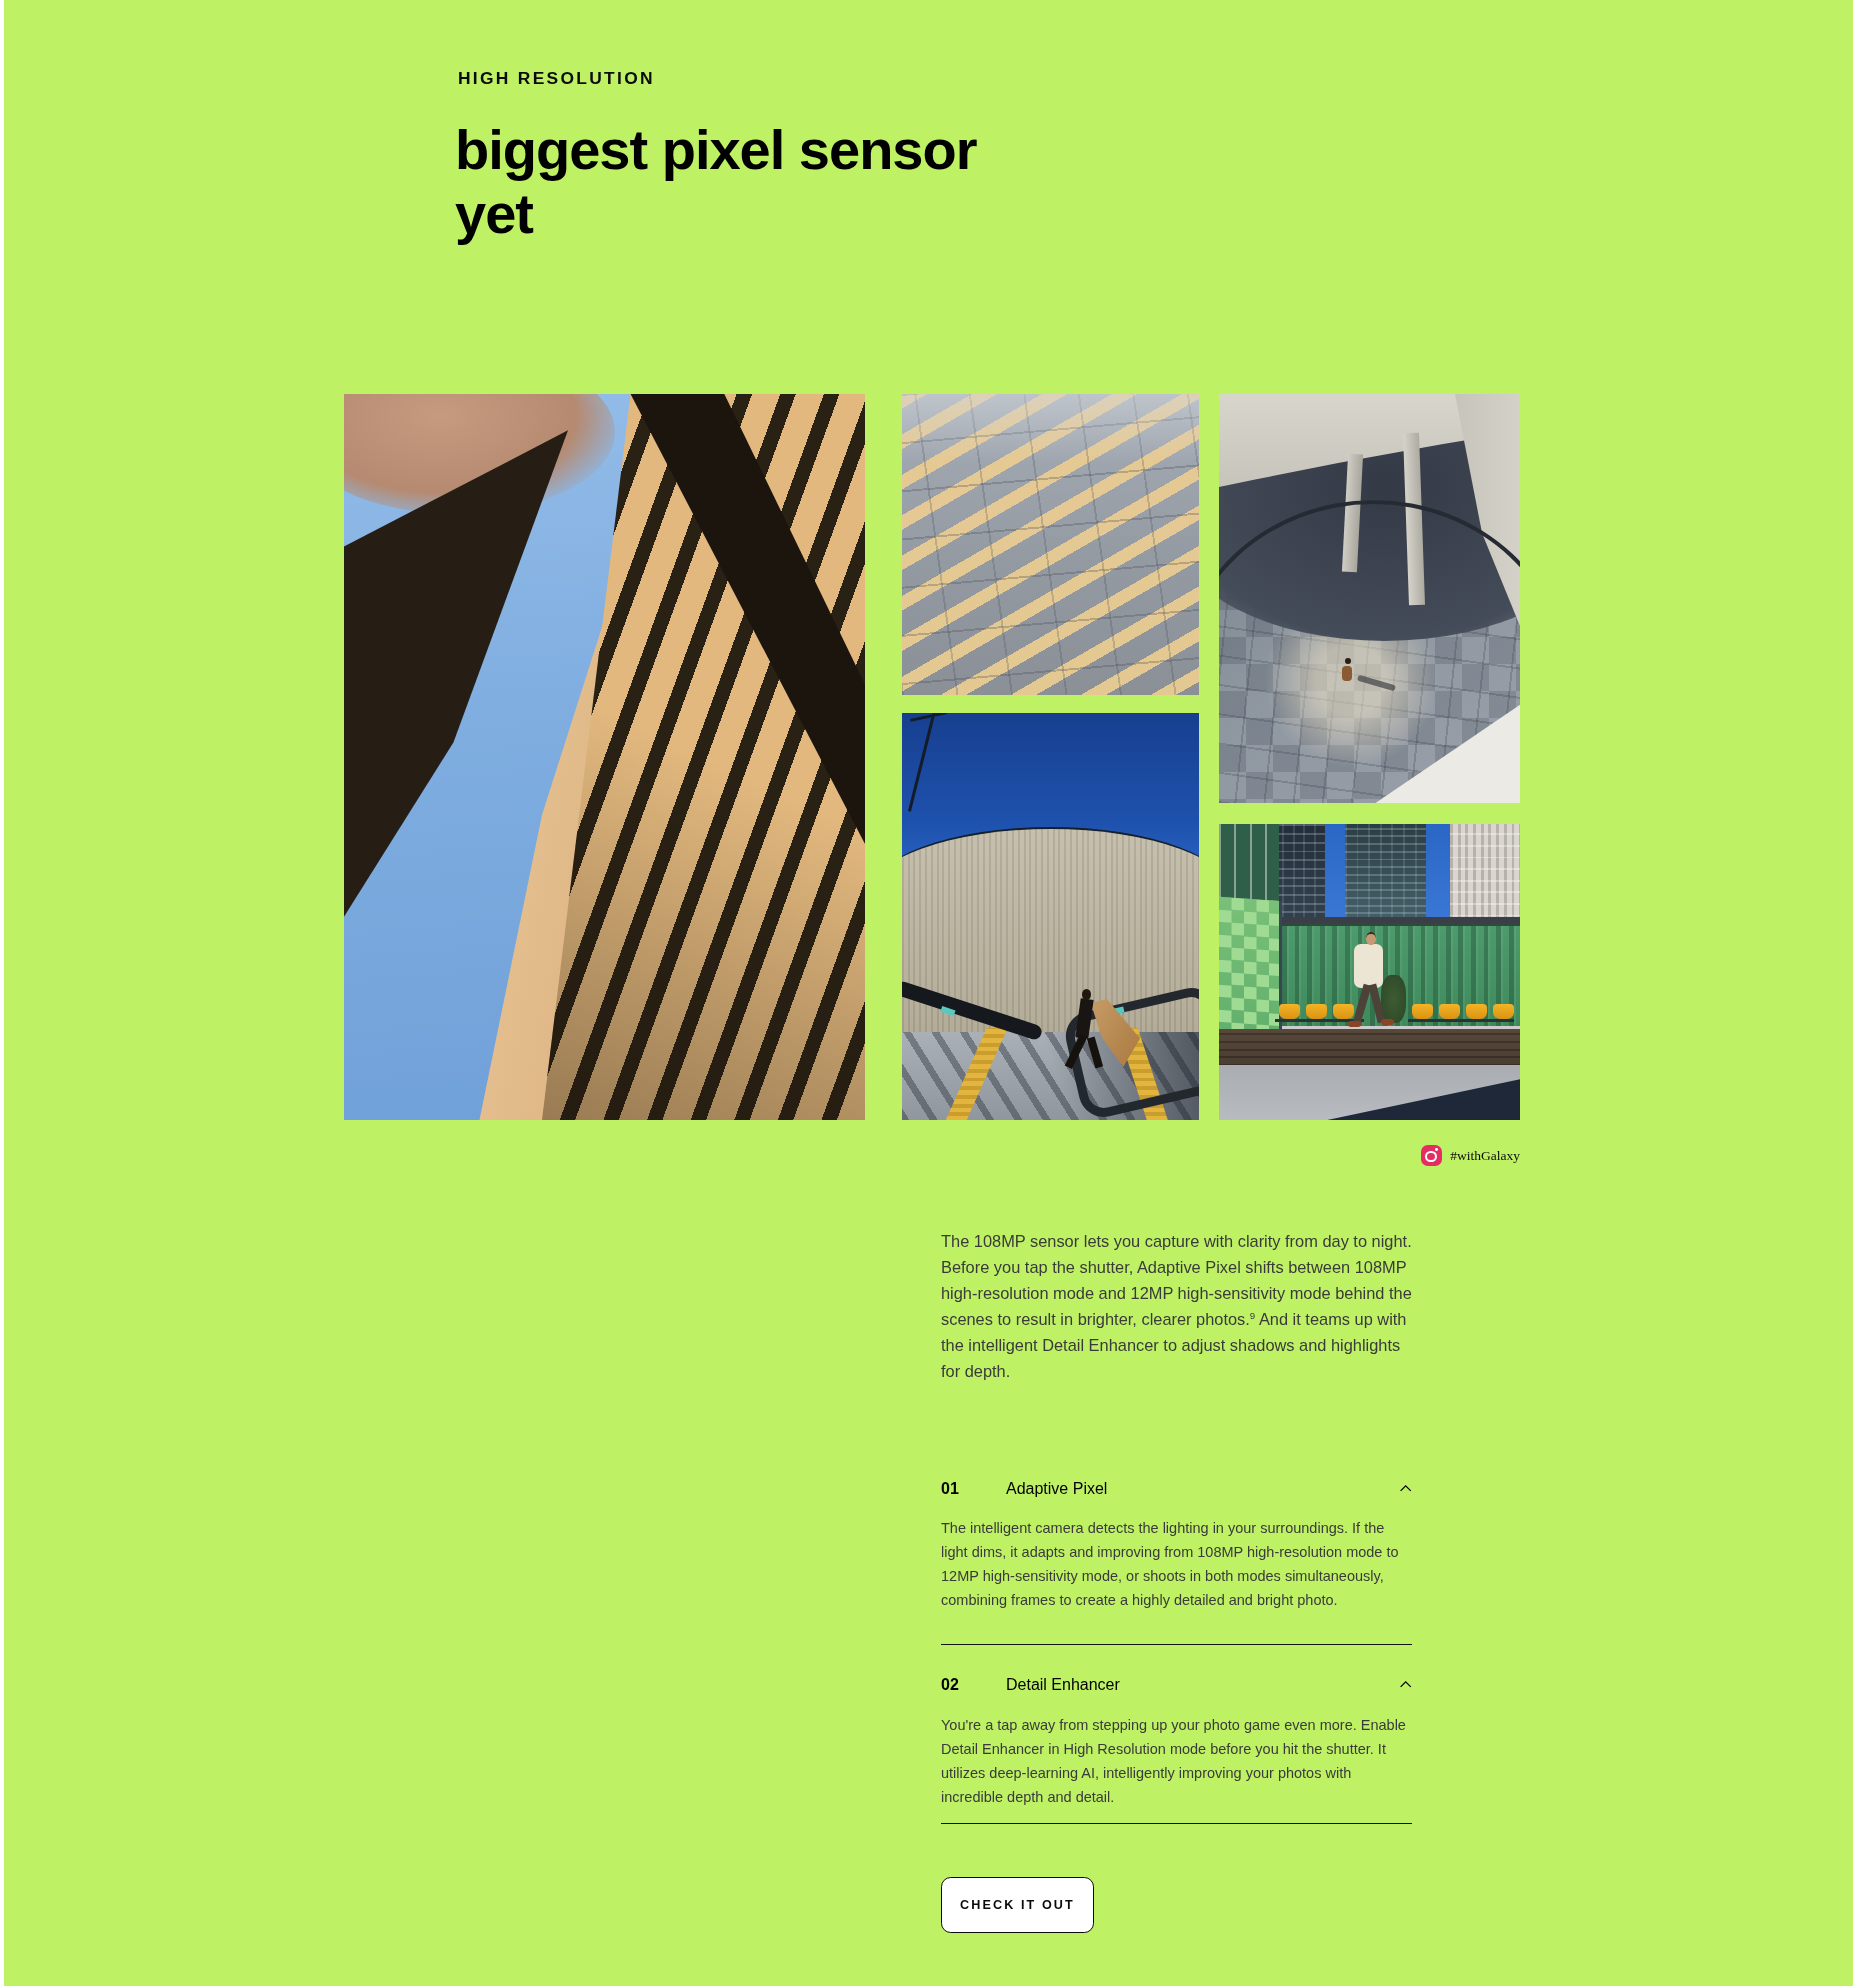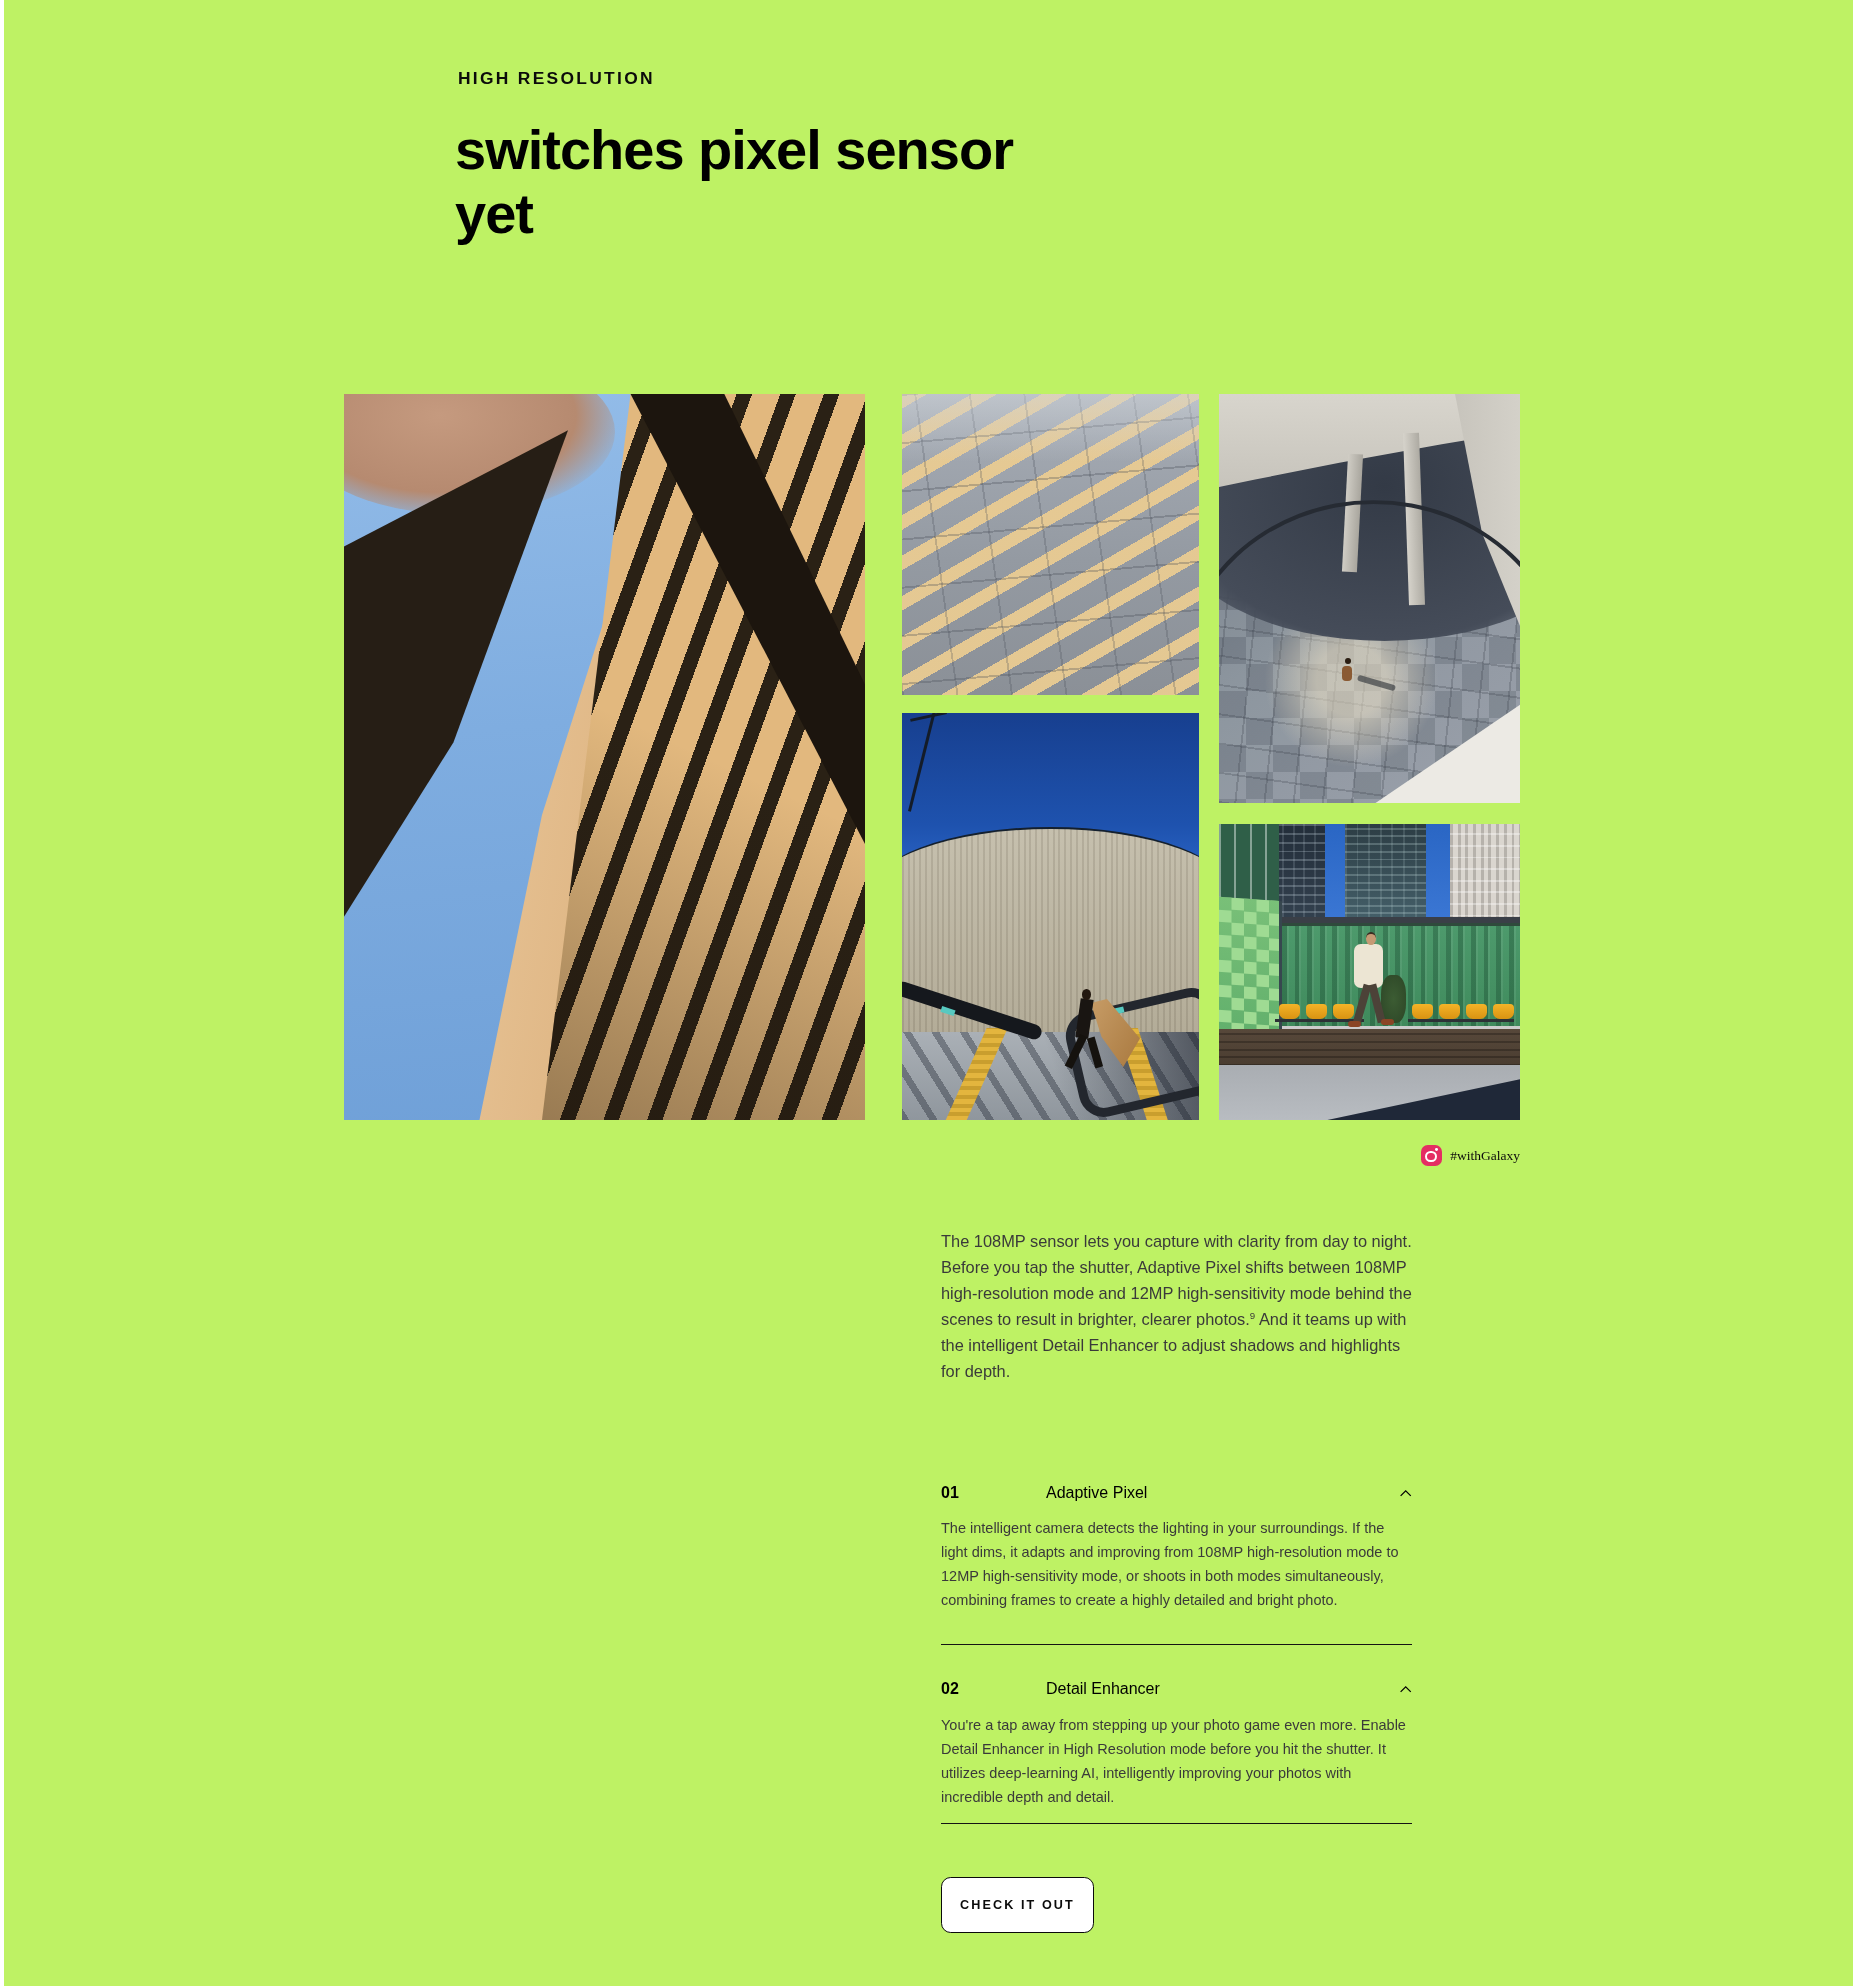--- a/index.html
+++ b/index.html
@@ -141,21 +141,21 @@
   .ig-badge::before{content:"";position:absolute;left:4.8px;top:5.8px;width:7.7px;height:7.7px;
     border:2.1px solid #fff;border-radius:50%;}
   .ig-badge::after{content:"";position:absolute;right:3.4px;top:3.4px;width:2.9px;height:2.9px;
     background:#fff;border-radius:50%;}
   .hashtag-label{font-size:13.5px;color:#0b0b0b;}
 
   
   .intro{left:937px;top:1228px;width:475px;font-size:16.4px;line-height:26px;color:#3a3a3a;margin:0;}
   .intro sup{font-size:9.7px;line-height:0;}
 
-  .acc-header{left:937px;width:473px;height:27px;display:flex;align-items:flex-end;cursor:pointer;gap:40px;}
+  .acc-header{left:937px;width:473px;height:27px;display:flex;align-items:center;cursor:pointer;}
   .acc-h1{top:1475px;} .acc-h2{top:1671px;}
   .acc-num{font-size:16px;font-weight:700;width:65px;color:#000;}
   .acc-label{font-size:16px;font-weight:400;color:#000;}
   .acc-chevron{margin-left:auto;display:flex;align-items:center;}
   .acc-body{left:937px;width:471px;font-size:14.5px;line-height:24px;color:#3a3a3a;margin:0;}
   .acc-b1{top:1516px;} .acc-b2{top:1713px;}
   .divider{left:937px;width:471px;height:1px;background:#141414;}
   .div1{top:1644px;} .div2{top:1823px;}
 
   .cta-button{left:937px;top:1877px;width:153px;height:56px;background:#fff;
@@ -164,21 +164,21 @@
     font-family:"Liberation Sans","DejaVu Sans",sans-serif;}
 </style>
 </head>
 <body>
 
 <div class="stage">
 
   <div class="abs eyebrow">HIGH RESOLUTION</div>
 
   <h1 class="abs headline" style="margin:0;">
-    <span>switches pixel sensor</span>
+    <span>biggest pixel sensor</span>
     <span>yet</span>
   </h1>
 
   <div class="abs gallery">
 
     <div class="photo p1">
       <div class="p1-sky"></div>
       <div class="p1-flesh"></div>
       <div class="p1-wedge"></div>
       <div class="p1-column"></div>

